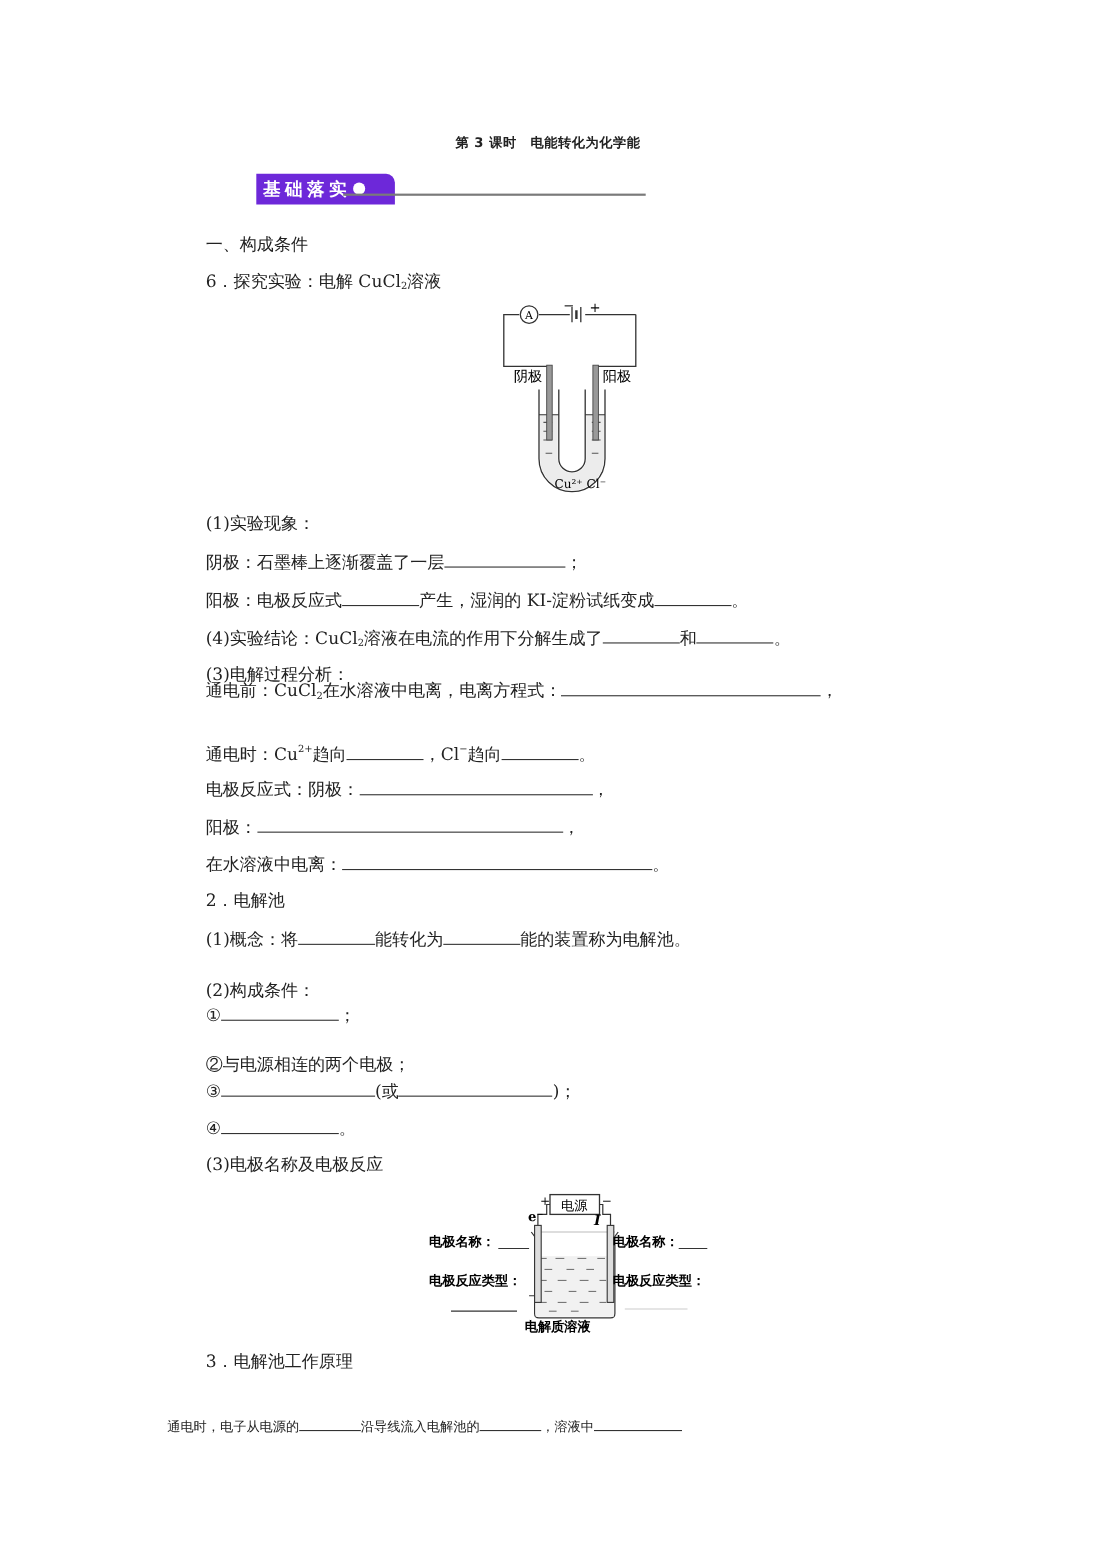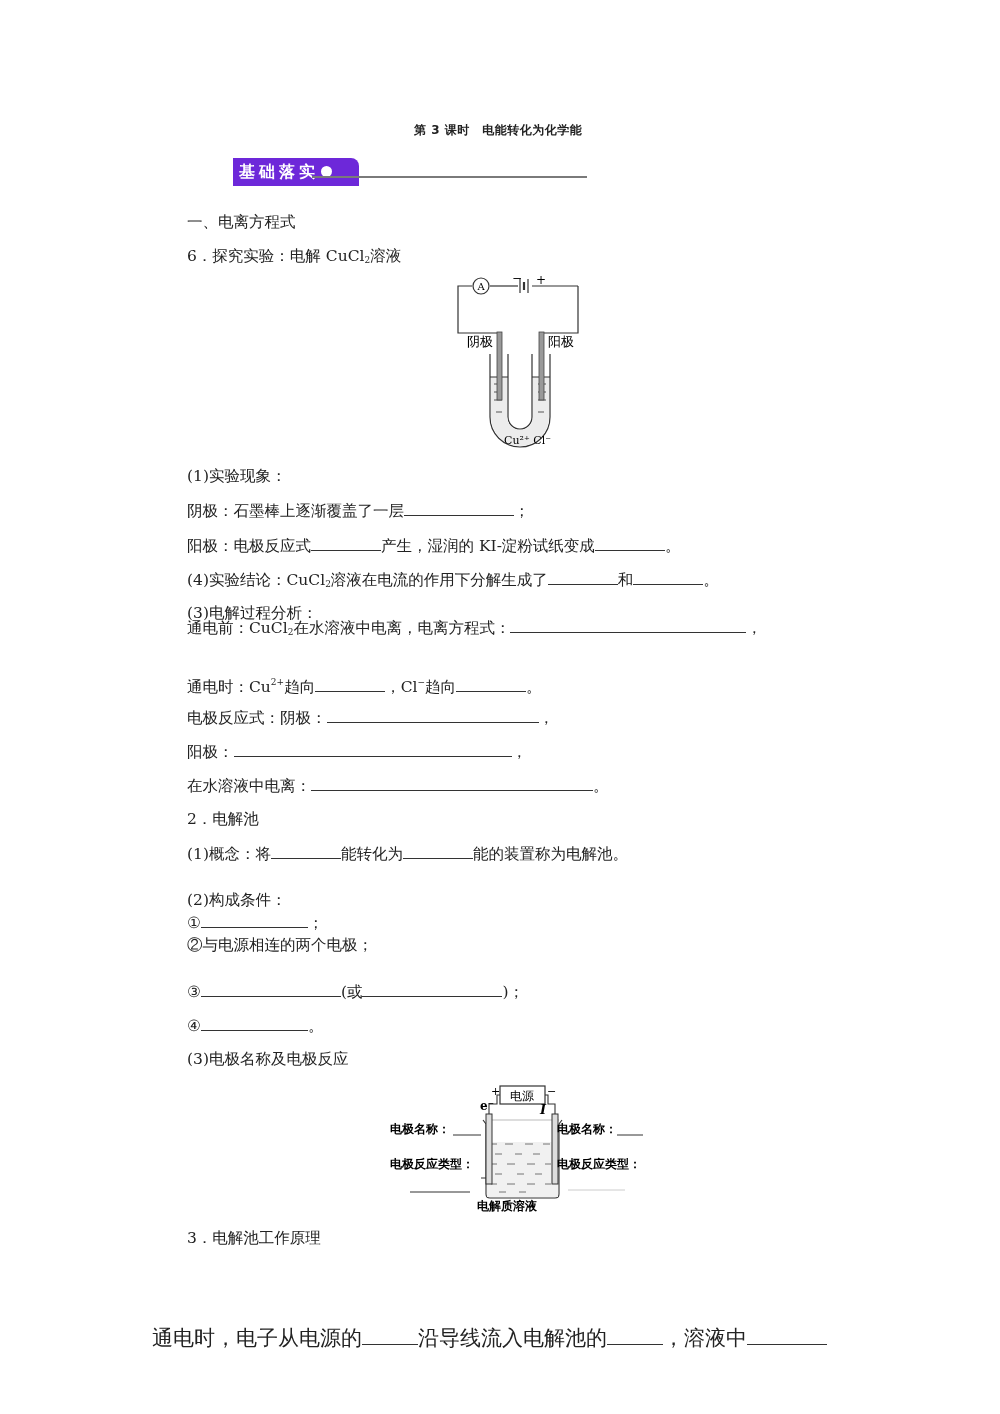--- a/index.html
+++ b/index.html
@@ -22,21 +22,21 @@
   sup { vertical-align: 7px; }
   svg text { font-family: "DejaVu Serif", "Liberation Serif", serif; }
 </style>
 </head>
 <body>
 
 <div class="abs title">第 3 课时　电能转化为化学能</div>
 <div class="abs badge"><span>基础落实</span><span class="dot"></span></div>
 <div class="abs rule"></div>
 
-<div class="line" style="top:212px">一、电离方程式</div>
+<div class="line" style="top:212px">一、构成条件</div>
 <div class="line" style="top:246px"><span>6．探究实验：电解 CuCl</span><sub>2</sub><span>溶液</span></div>
 
 <svg class="abs" style="left:440px; top:272px" width="160" height="185" viewBox="0 0 160 185">
 
   <polyline points="60,61 18,61 18,14 32,14" fill="none" stroke="#333" stroke-width="1.2"></polyline>
   <line x1="50" y1="14" x2="78" y2="14" stroke="#333" stroke-width="1.2"></line>
   <line x1="92" y1="14" x2="138" y2="14" stroke="#333" stroke-width="1.2"></line>
   <polyline points="138,14 138,61 103,61" fill="none" stroke="#333" stroke-width="1.2"></polyline>
 
   <circle cx="41" cy="14" r="8" fill="#fff" stroke="#333" stroke-width="1.2"></circle>
@@ -81,21 +81,21 @@
 <div class="line" style="top:617px"><span>通电前：CuCl</span><sub>2</sub><span>在水溶液中电离，电离方程式：</span><span class="blank" style="width:236px"></span><span>，</span></div>
 <div class="line" style="top:672px"><span>通电时：Cu</span><sup>2+</sup><span>趋向</span><span class="blank" style="width:70px"></span><span>，Cl</span><sup>−</sup><span>趋向</span><span class="blank" style="width:70px"></span><span>。</span></div>
 <div class="line" style="top:707px"><span>电极反应式：阴极：</span><span class="blank" style="width:212px"></span><span>，</span></div>
 <div class="line" style="top:741px"><span>阳极：</span><span class="blank" style="width:278px"></span><span>，</span></div>
 <div class="line" style="top:775px"><span>在水溶液中电离：</span><span class="blank" style="width:282px"></span><span>。</span></div>
 
 <div class="line" style="top:809px">2．电解池</div>
 <div class="line" style="top:843px"><span>(1)概念：将</span><span class="blank" style="width:70px"></span><span>能转化为</span><span class="blank" style="width:70px"></span><span>能的装置称为电解池。</span></div>
 <div class="line" style="top:890px">(2)构成条件：</div>
 <div class="line" style="top:912px"><span>①</span><span class="blank" style="width:107px"></span><span>；</span></div>
-<div class="line" style="top:935px">②与电源相连的两个电极；</div>
+<div class="line" style="top:958px">②与电源相连的两个电极；</div>
 <div class="line" style="top:981px"><span>③</span><span class="blank" style="width:140px"></span><span>(或</span><span class="blank" style="width:140px"></span><span>)；</span></div>
 <div class="line" style="top:1015px"><span>④</span><span class="blank" style="width:107px"></span><span>。</span></div>
 <div class="line" style="top:1049px">(3)电极名称及电极反应</div>
 
 <svg class="abs" style="left:385px; top:1082px" width="265" height="135" viewBox="0 0 265 135">
 
   <rect x="115" y="4" width="45" height="18" fill="#fff" stroke="#333" stroke-width="1.2"></rect>
   <text x="137" y="18" font-size="12" text-anchor="middle">电源</text>
   <text x="106" y="13" font-size="11">+</text>
   <text x="162" y="13" font-size="11">−</text>
@@ -140,13 +140,13 @@
   <line x1="25" y1="110" x2="85" y2="110" stroke="#333" stroke-width="1.2"></line>
 
   <text x="172" y="51" font-size="12" font-weight="bold">电极名称：</text>
   <line x1="232" y1="53" x2="258" y2="53" stroke="#333" stroke-width="1"></line>
   <text x="172" y="86" font-size="12" font-weight="bold">电极反应类型：</text>
   <line x1="183" y1="108" x2="240" y2="108" stroke="#ccc" stroke-width="1"></line>
   <text x="92" y="128" font-size="12" font-weight="bold">电解质溶液</text>
 </svg>
 
 <div class="line" style="top:1228px">3．电解池工作原理</div>
-<div class="line" style="top:1328px; left:152px; font-family:'DejaVu Sans','Liberation Sans',sans-serif; font-size:21px;"><span>通电时，电子从电源的</span><span class="blank" style="width:56px"></span><span>沿导线流入电解池的</span><span class="blank" style="width:56px"></span><span>，溶液中</span><span class="blank" style="width:80px"></span></div>
+<div class="line" style="top:1285px; left:152px; font-family:'DejaVu Sans','Liberation Sans',sans-serif; font-size:12px;"><span>通电时，电子从电源的</span><span class="blank" style="width:56px"></span><span>沿导线流入电解池的</span><span class="blank" style="width:56px"></span><span>，溶液中</span><span class="blank" style="width:80px"></span></div>
 
 </body></html>

